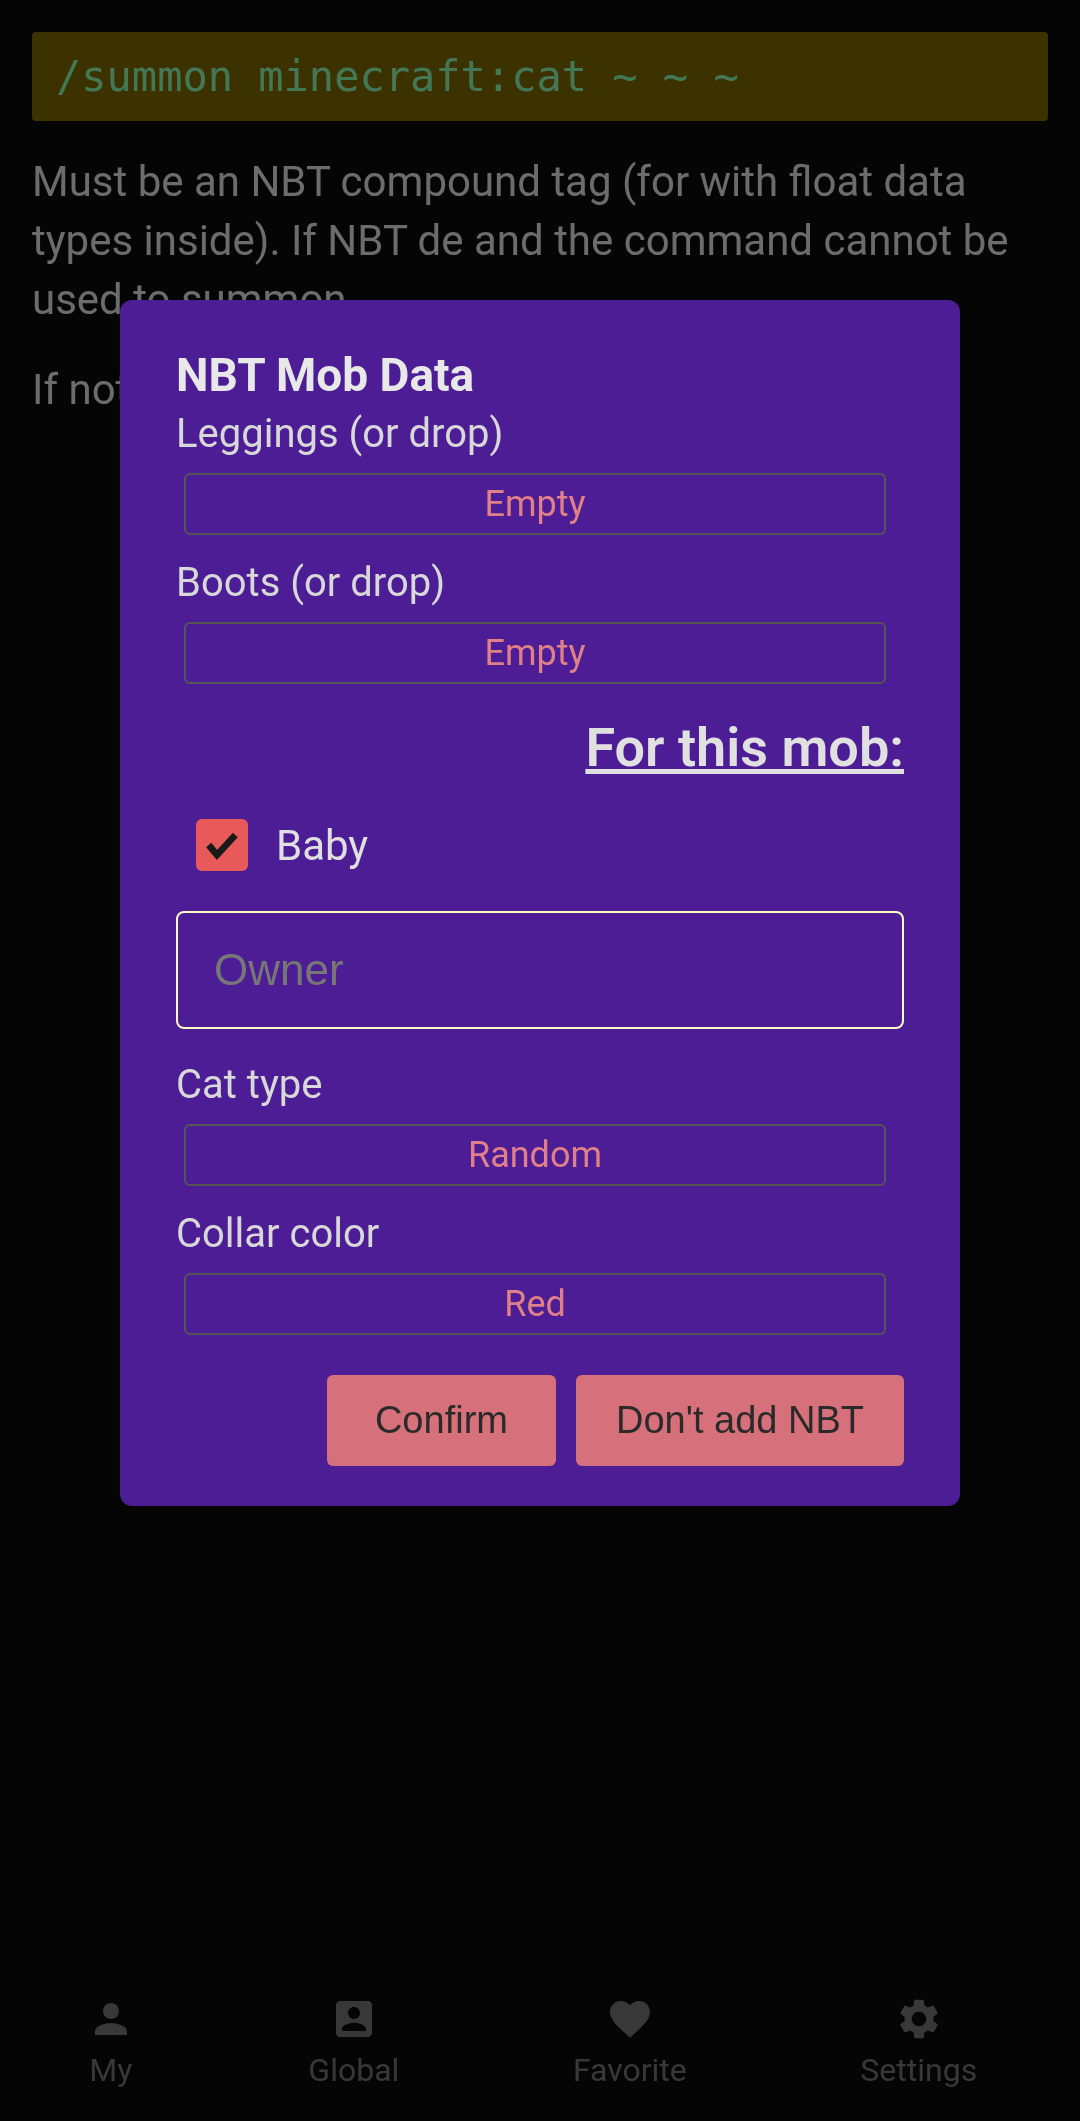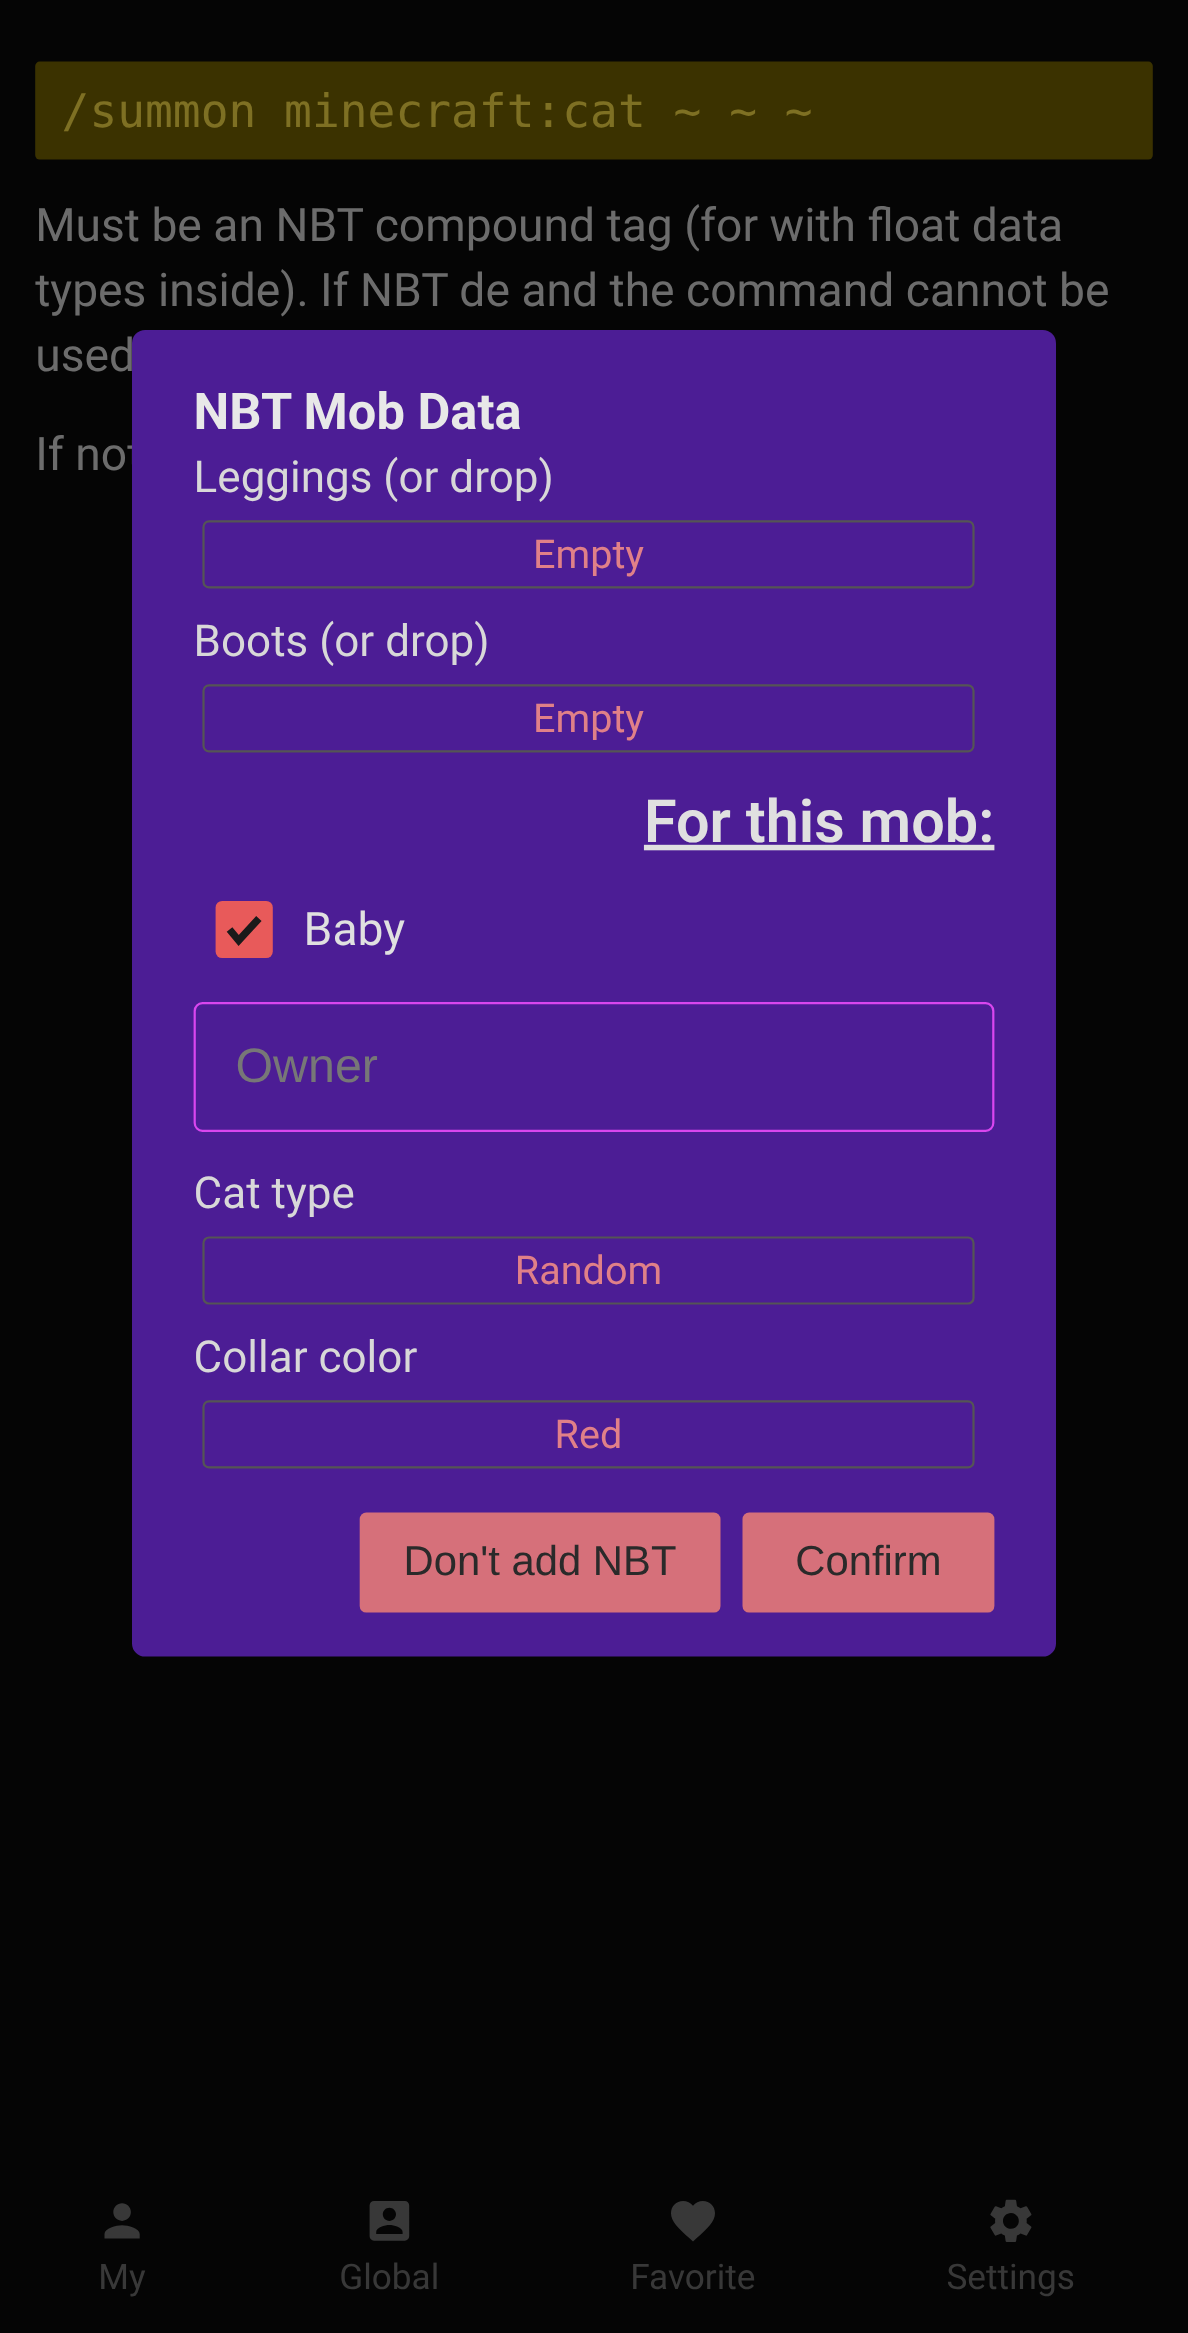--- a/index.html
+++ b/index.html
@@ -29,23 +29,22 @@
       color: #e0e0e0;
       margin-bottom: 36px;
     }
     
     .command-box {
       background-color: #766400;
       padding: 20px 24px;
       border-radius: 4px;
       font-size: 42px;
       font-family: monospace;
-      color: #fde047;
+      color: #86efac;
       margin-bottom: 32px;
-      margin-top: 24px;
     }
     
     .description-text {
       font-size: 42px;
       line-height: 1.4;
       color: #d8d8d8;
       margin-bottom: 32px;
     }
     
     .bottom-nav {
@@ -157,21 +156,21 @@
       stroke-width: 4;
       fill: none;
     }
     
     .checkbox-label {
       font-size: 42px;
       color: #e0e0e0;
     }
     
     .text-input {
-      border: 2px solid #d946ef;
+      border: 2px solid #fef9c3;
       border-radius: 8px;
       padding: 32px 36px;
       font-size: 44px;
       color: #888;
       background: transparent;
       width: 100%;
       margin-bottom: 24px;
     }
     
     .text-input::placeholder {
@@ -266,17 +265,17 @@
     
     <input type="text" class="text-input" placeholder="Owner" style="">
     
     <div class="field-label">Cat type</div>
     <div class="select-box">Random</div>
     
     <div class="field-label">Collar color</div>
     <div class="select-box">Red</div>
     
     <div class="modal-buttons">
+      <button class="btn btn-confirm">Confirm</button>
       <button class="btn">Don't add NBT</button>
-      <button class="btn btn-confirm">Confirm</button>
     </div>
   </div>
 </div>
 
 </body></html>

